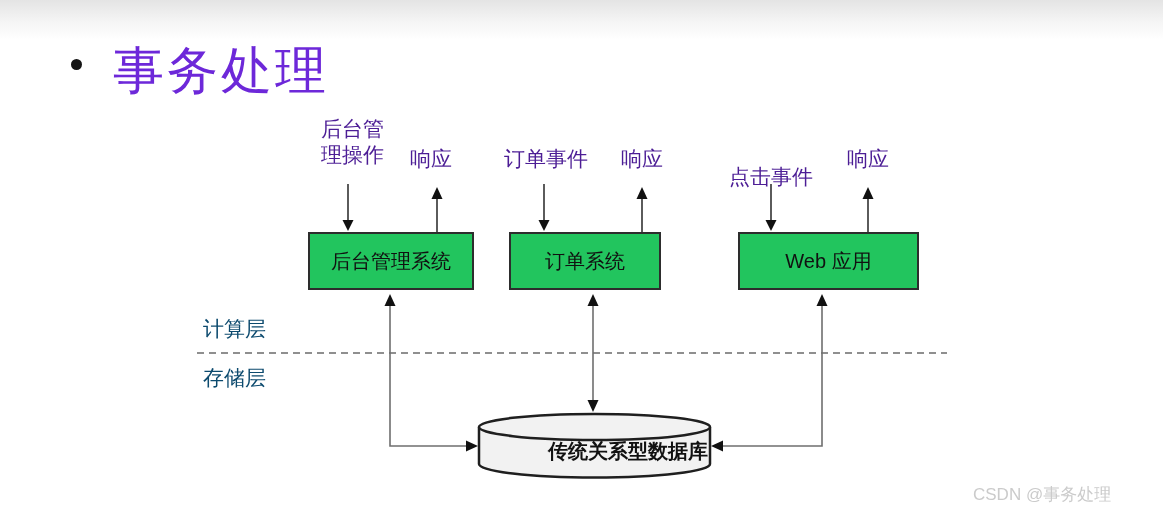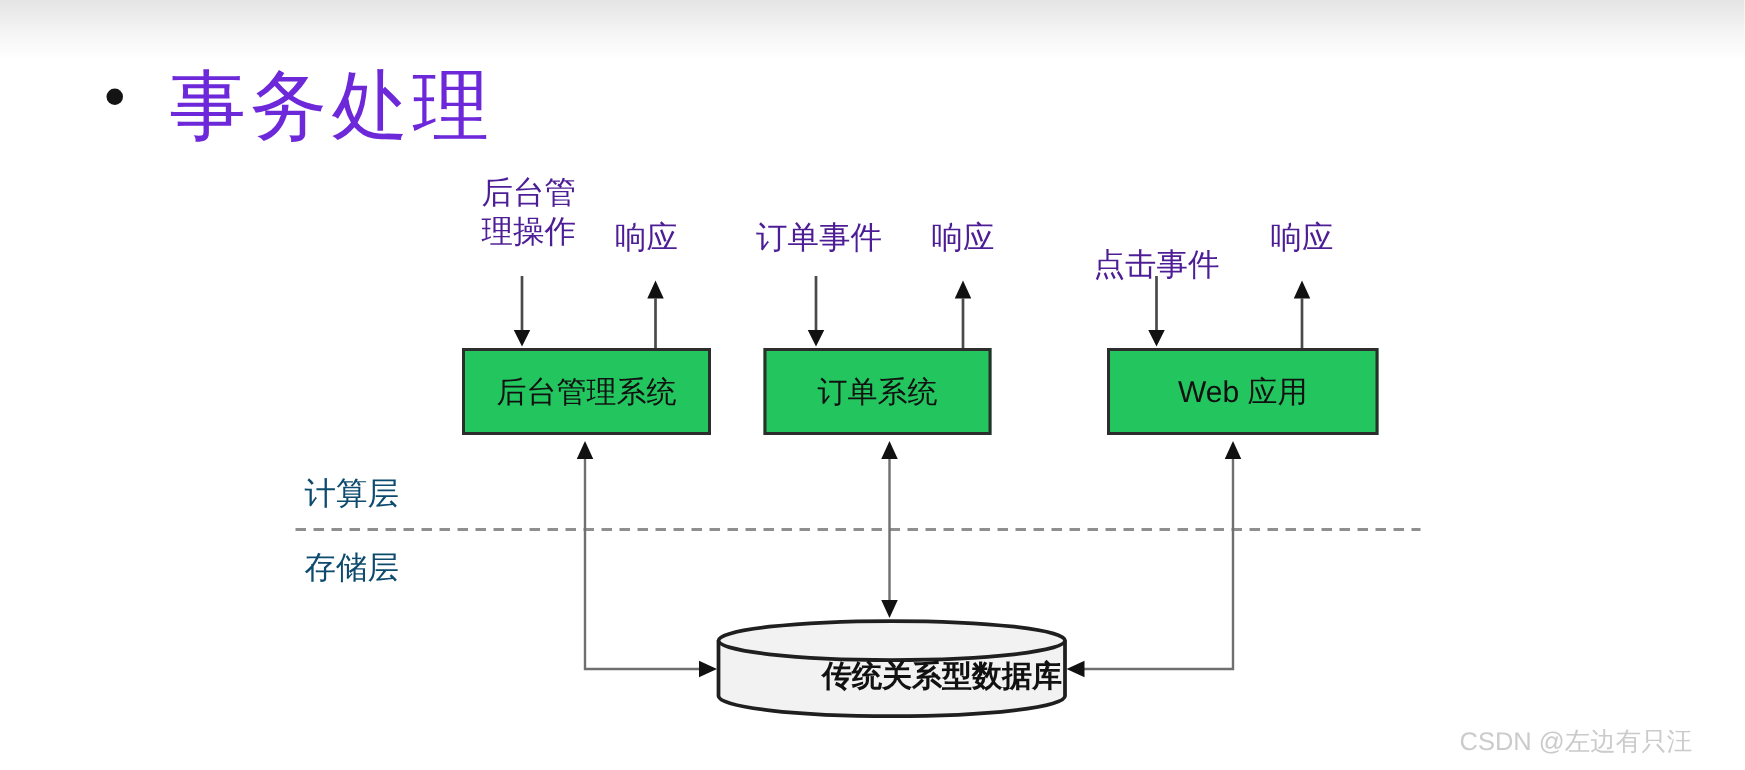--- a/index.html
+++ b/index.html
@@ -115,13 +115,13 @@
 </div>
 <div class="sys-box box-3">
   <span>Web 应用</span>
 </div>
 
 <div class="layer-label layer-compute">计算层</div>
 <div class="layer-label layer-storage">存储层</div>
 
 <div class="db-label">传统关系型数据库</div>
 
-<div class="watermark">CSDN @左边有只汪</div>
+<div class="watermark">CSDN @事务处理</div>
 
 </body></html>

